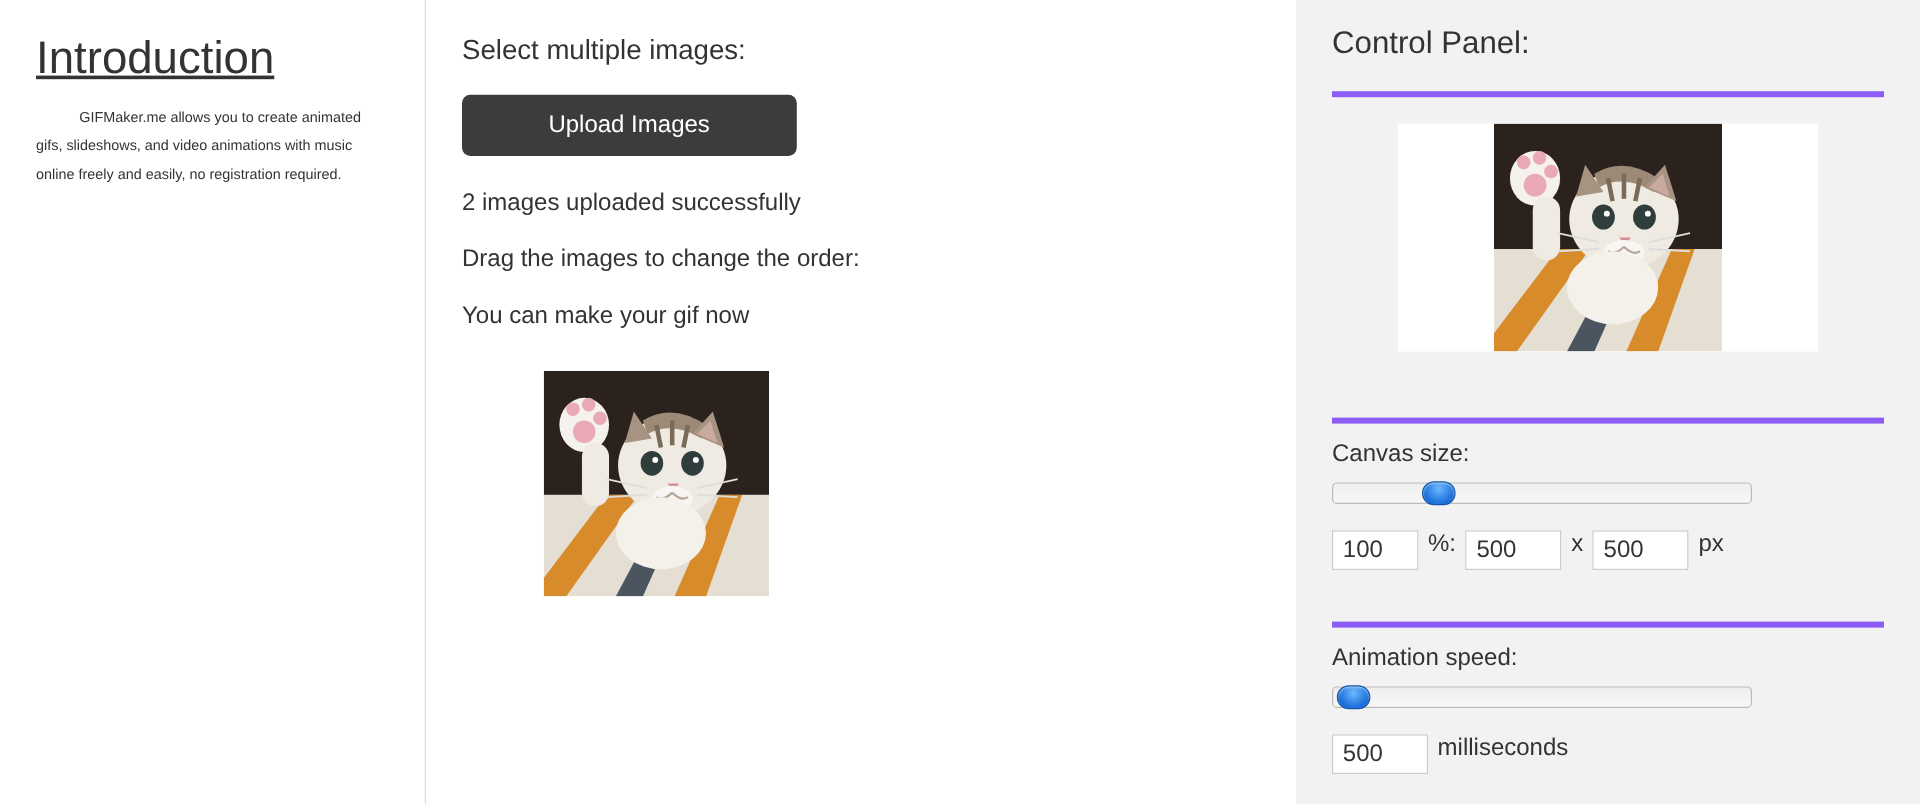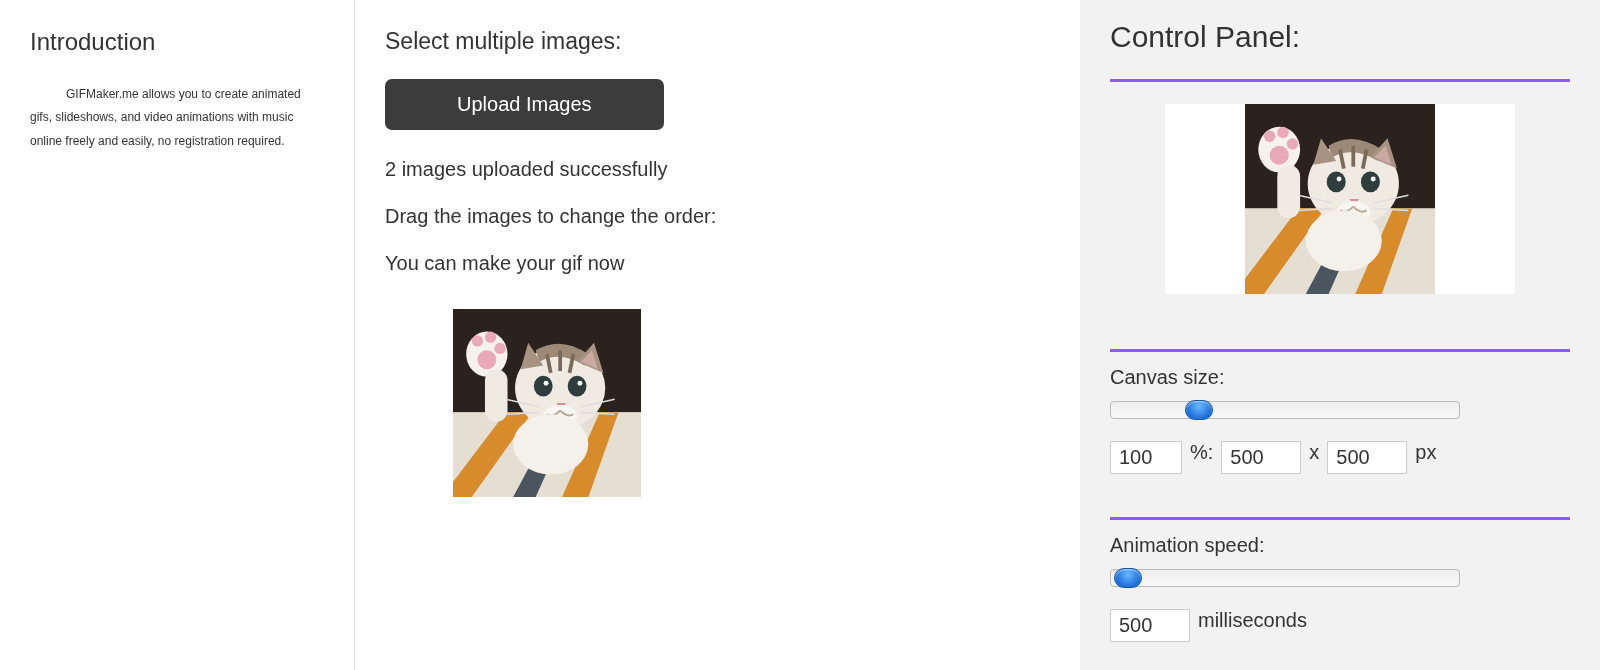--- a/index.html
+++ b/index.html
@@ -23,24 +23,25 @@
       width: 725px;
       padding: 28px 30px 20px 30px;
       background: #fff;
     }
     .col-right {
       flex: 1;
       background: #f2f2f2;
       padding: 20px 30px 20px 30px;
     }
     .intro-title {
-      font-size: 24px;
+      font-size: 38px;
       font-weight: 500;
       color: #333;
-      margin-bottom: 27px;
+      margin-bottom: 16px;
+      text-decoration: underline;
     }
     .intro-text {
       font-size: 12px;
       line-height: 1.95;
       color: #333;
       text-indent: 36px;
     }
     .mid-text {
       font-size: 23px;
       color: #333;
@@ -66,27 +67,27 @@
       margin-top: 34px;
       padding-left: 68px;
     }
     .cat-thumb {
       width: 188px;
       height: 188px;
       cursor: move;
       display: block;
     }
     .cp-title {
-      font-size: 30px;
+      font-size: 26px;
       font-weight: 500;
       margin-bottom: 12px;
       color: #333;
     }
     .cp-section {
-      border-top: 3px solid #8b5cf6;
+      border-top: 5px solid #8b5cf6;
       padding: 14px 0 18px 0;
       margin-top: 25px;
     }
     .cp-preview-wrap {
       padding: 8px 0 12px 0;
       text-align: center;
     }
     .cp-preview {
       width: 350px;
       height: 190px;

